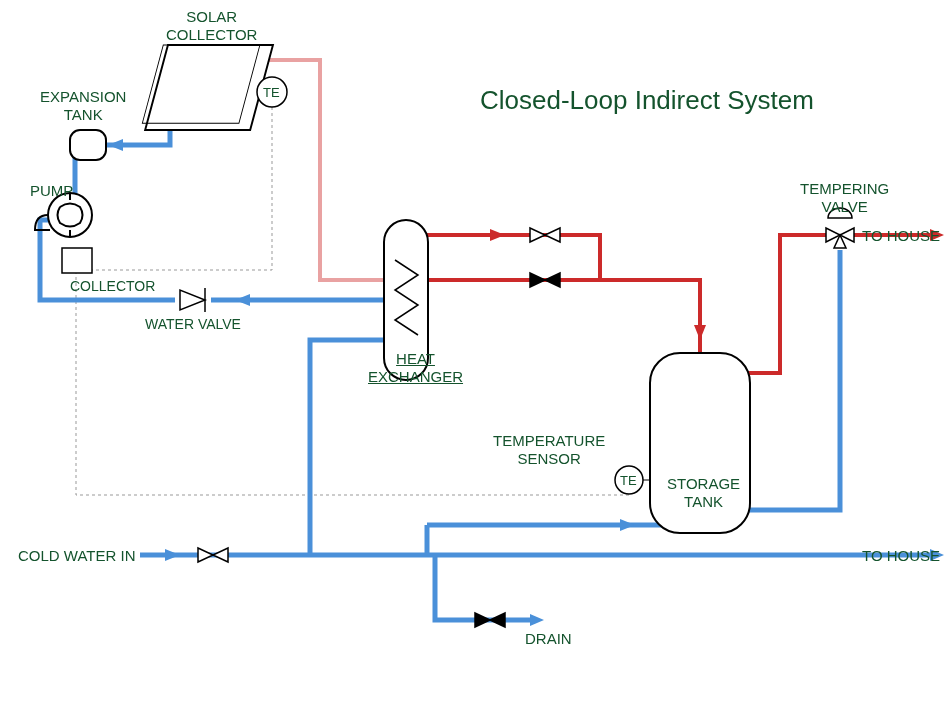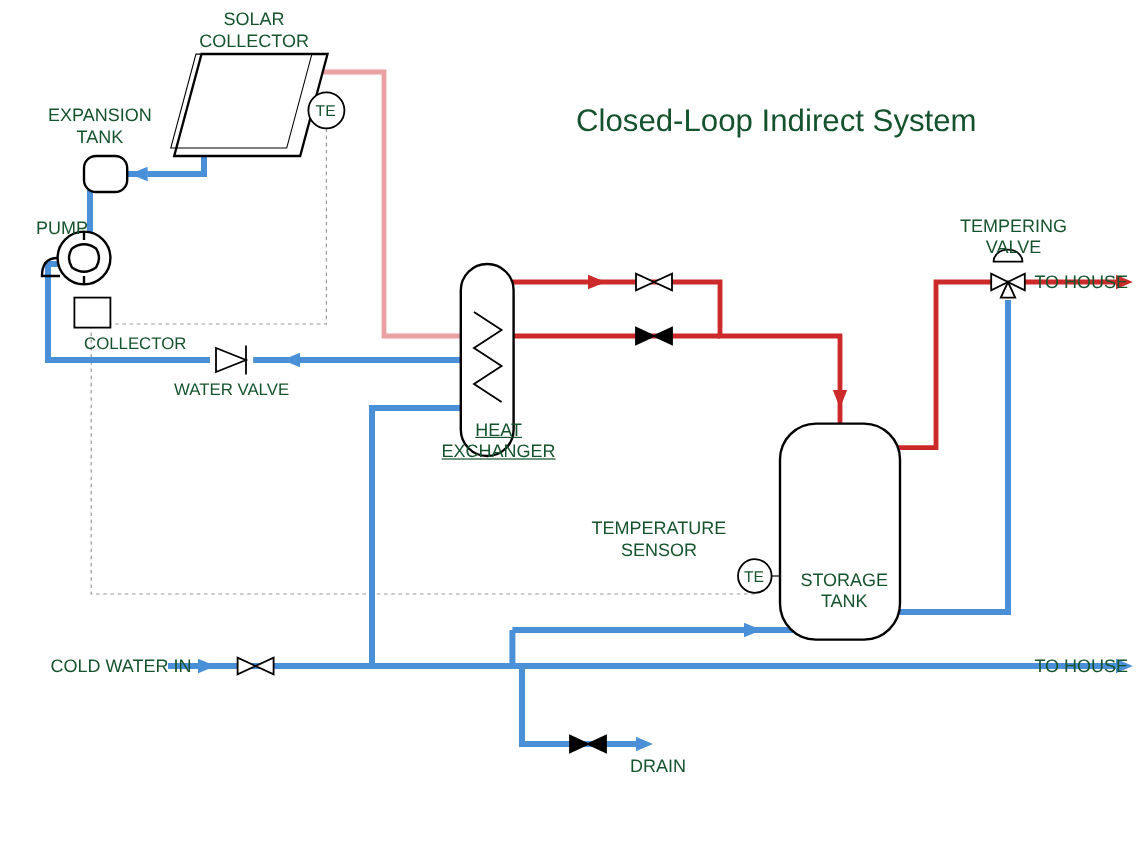--- a/index.html
+++ b/index.html
@@ -171,16 +171,16 @@
 <div class="label" style="left:368px; top:350px;text-decoration:underline;">HEAT
 EXCHANGER</div>
 <div class="label" style="left:493px; top:432px;">TEMPERATURE
 SENSOR</div>
 <div class="label" style="left:667px; top:443px;margin-top:32px;">STORAGE
 TANK</div>
 <div class="label" style="left:800px; top:180px;">TEMPERING
 VALVE</div>
 <div class="label" style="left:263px; top:85px; font-size:13px;">TE</div>
 <div class="label" style="left:620px; top:473px; font-size:13px;">TE</div>
-<div class="label" style="left:18px; top:547px;margin-left:24px;">COLD WATER IN</div>
+<div class="label" style="left:18px; top:547px;">COLD WATER IN</div>
 <div class="label" style="left:862px; top:227px; text-align:left;">TO HOUSE</div>
 <div class="label" style="left:862px; top:547px; text-align:left;">TO HOUSE</div>
 <div class="label" style="left:525px; top:630px;">DRAIN</div>
 
 </body></html>

